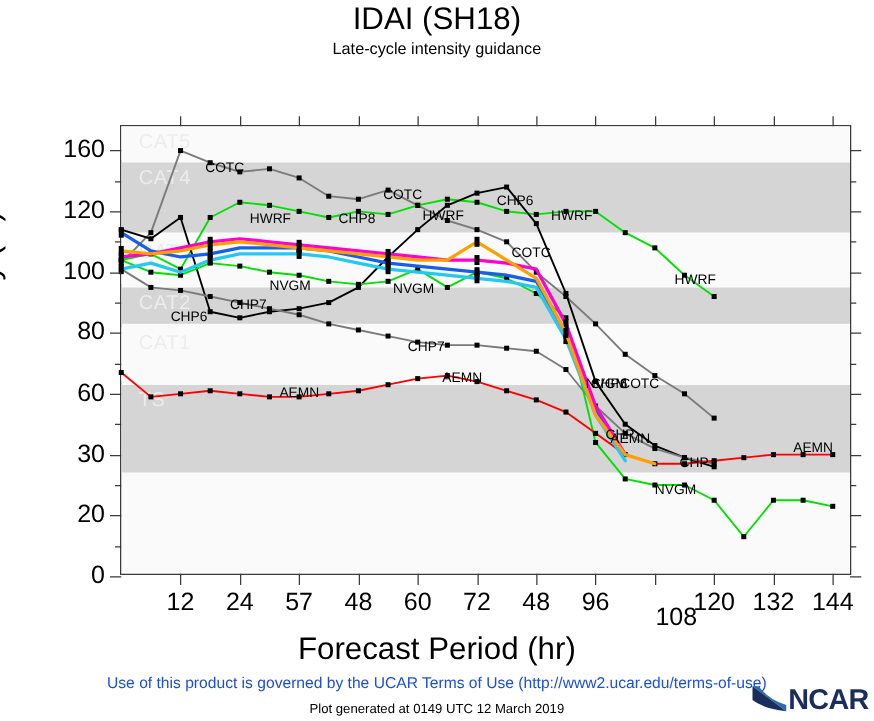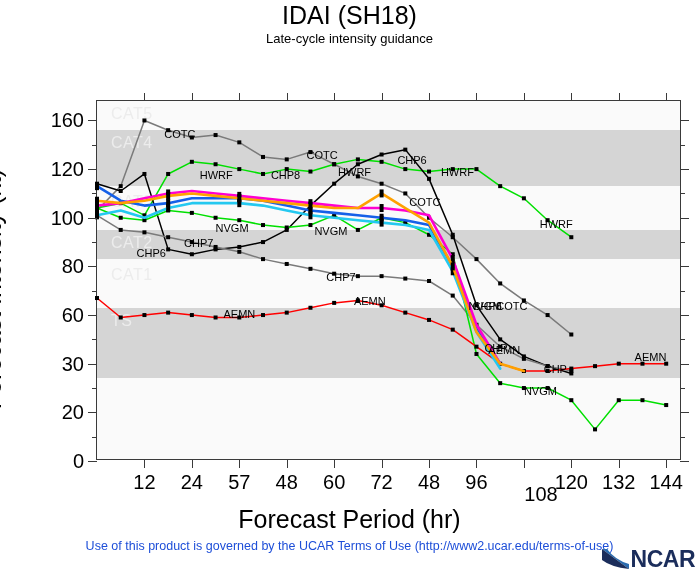--- a/index.html
+++ b/index.html
@@ -371,20 +371,21 @@
       <div class="xtickup" style="left: 521.757px;"></div>
       <div class="xlab" style="left: 521.757px;">132</div>
       <div class="xtick" style="left: 569.189px;"></div>
       <div class="xtickup" style="left: 569.189px;"></div>
       <div class="xlab" style="left: 569.189px;">144</div>
     </div>
 
   <div id="xlabel">Forecast Period (hr)</div>
 
   <div class="foot1">Use of this product is governed by the UCAR Terms of Use (http://www2.ucar.edu/terms-of-use)</div>
+  <div class="foot2">Plot generated at 0149 UTC   12 March 2019</div>
 
   <div id="ncar">
     <svg width="30" height="24" viewBox="0 0 30 24">
       <path d="M1 2 L28 22 L28 17 Q14 13 6 2 Z" fill="#2b6cb0"></path>
       <path d="M1 2 L1 13 Q10 20 28 22 Z" fill="#1b2d5b"></path>
     </svg>
     <span class="word">NCAR</span>
   </div>
 
 </div>

